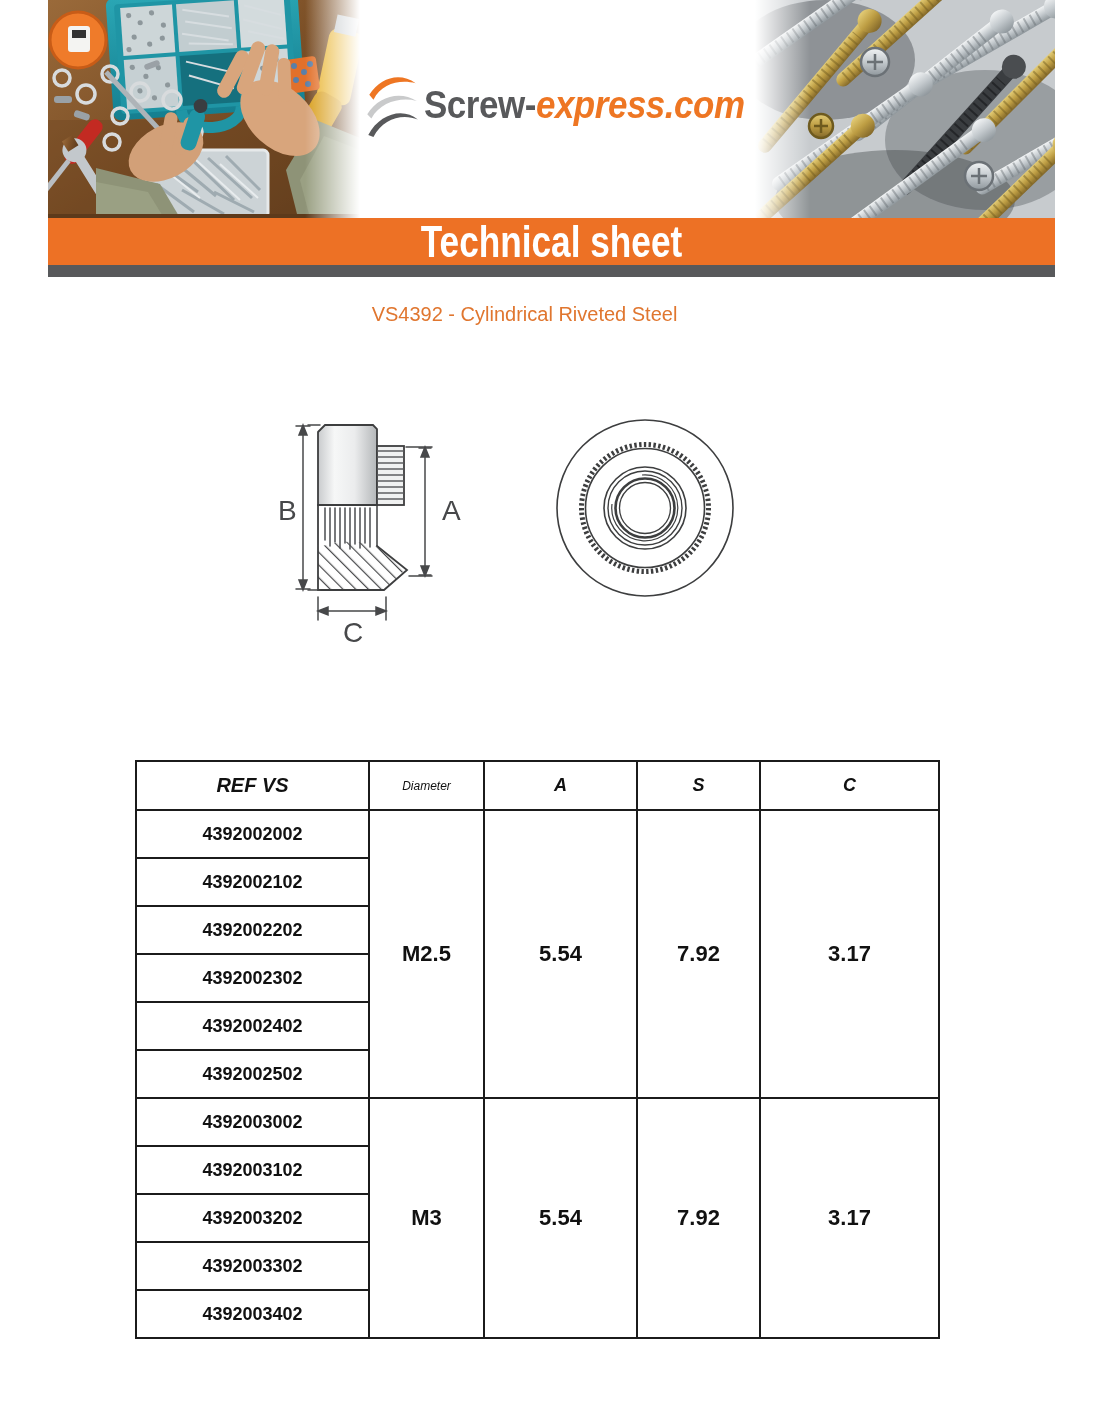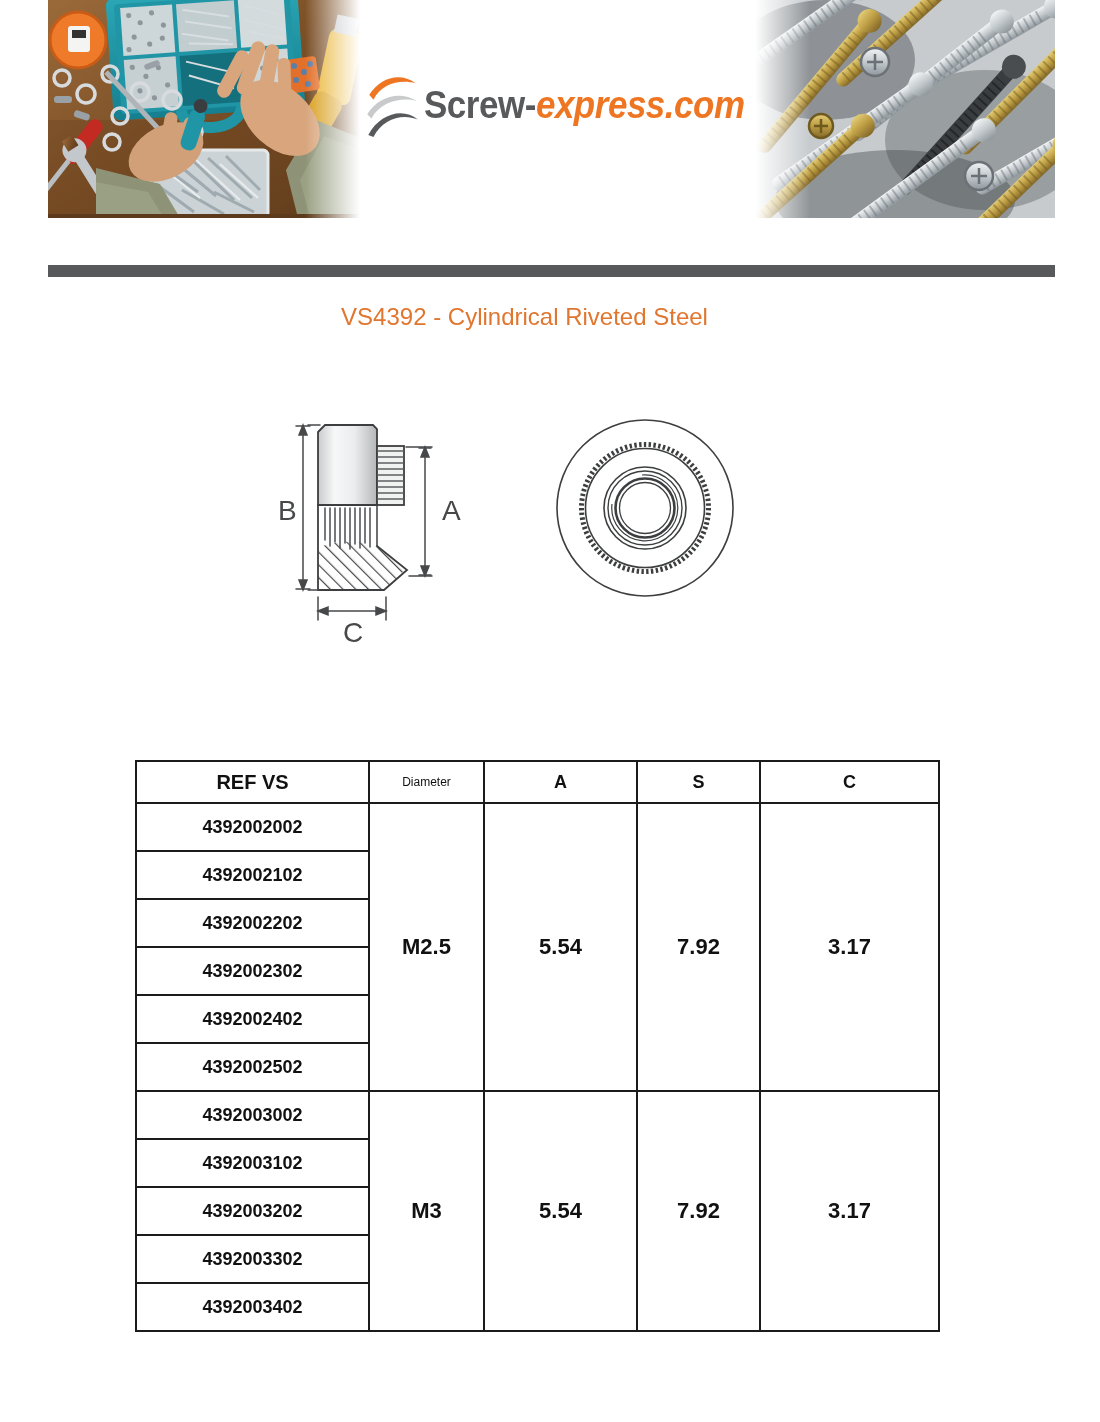--- a/index.html
+++ b/index.html
@@ -26,29 +26,29 @@
   .logo-text .t2 { color:#EE7623; font-style:italic; }
   
   .banner { position:absolute; left:48px; top:218px; width:1007px; height:47px;
             background:#ED7125; display:flex; align-items:center; justify-content:center; }
   .banner-title { color:#ffffff; font-weight:bold; font-size:44px; letter-spacing:0px;
                   transform:scaleX(0.8); transform-origin:center; white-space:nowrap; }
   .gray-strip { position:absolute; left:48px; top:265px; width:1007px; height:12px;
                 background:#58595B; }
   
   .subtitle { position:absolute; left:48px; top:303px; width:1007px; text-align:center;
-              padding-right:54px; color:#E0762F; font-size:24px; font-weight:400; }
+              padding-right:54px; color:#E0762F; font-size:20px; font-weight:400; }
   
   .drawing { position:absolute; left:240px; top:398px; width:500px; height:262px; }
   
   .spec-wrap { position:absolute; left:135px; top:760px; }
   table.spec { border-collapse:collapse; table-layout:fixed; }
   .spec th, .spec td { border:2px solid #1b1b1b; text-align:center; vertical-align:middle;
                        color:#111; background:#fff; padding:0; }
-  .spec thead th { height:42px; }
+  .spec thead th { height:49px;font-style:italic; }
   .th-ref { font-size:20px; font-weight:bold; }
   .th-dia { font-size:12px; font-weight:normal; }
   .th-asc { font-size:18px; font-weight:bold; }
   .spec td.ref-cell { height:48px; font-size:18px; font-weight:bold; }
   .spec td.val-cell { font-size:22px; font-weight:bold; }
   
   .footer-bar { position:absolute; left:48px; top:1383px; width:1006px; height:39px;
                 background:#58595B; display:flex; align-items:center; justify-content:flex-end; }
   .footer-email { color:#ffffff; font-weight:bold; font-size:20px; white-space:nowrap;
                   margin-right:42px; transform:scaleX(0.82); transform-origin:right center; }
@@ -323,20 +323,23 @@
         <g>
             <circle cx="66" cy="126" r="12" fill="url(#gold)" stroke="#6e5a1e"></circle>
             <line x1="59" y1="126" x2="73" y2="126" stroke="#6e5a1e"></line>
             <line x1="66" y1="119" x2="66" y2="133" stroke="#6e5a1e"></line>
           </g>
       </g>
     </svg>
     <div class="fade-l"></div>
   </div>
 
+  <div class="banner">
+    <div class="banner-title">Technical sheet</div>
+  </div>
   <div class="gray-strip"></div>
 
   <div class="subtitle">VS4392 - Cylindrical Riveted Steel</div>
 
   <div class="drawing">
     <svg width="500" height="262" viewBox="0 0 500 262">
       <defs>
         <linearGradient id="headShade" x1="0" y1="0" x2="1" y2="0">
           <stop offset="0" stop-color="#c9cbcd"></stop>
             <stop offset="0.28" stop-color="#f6f7f7"></stop>

